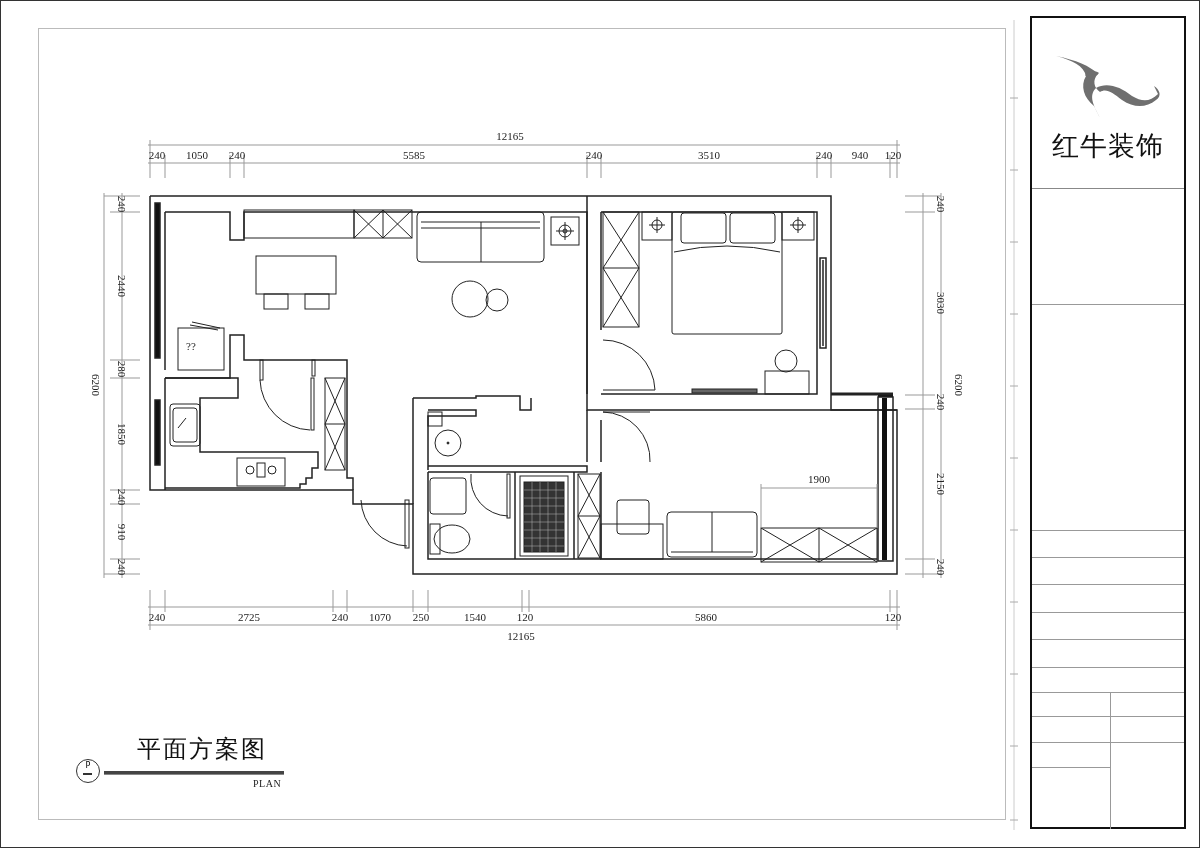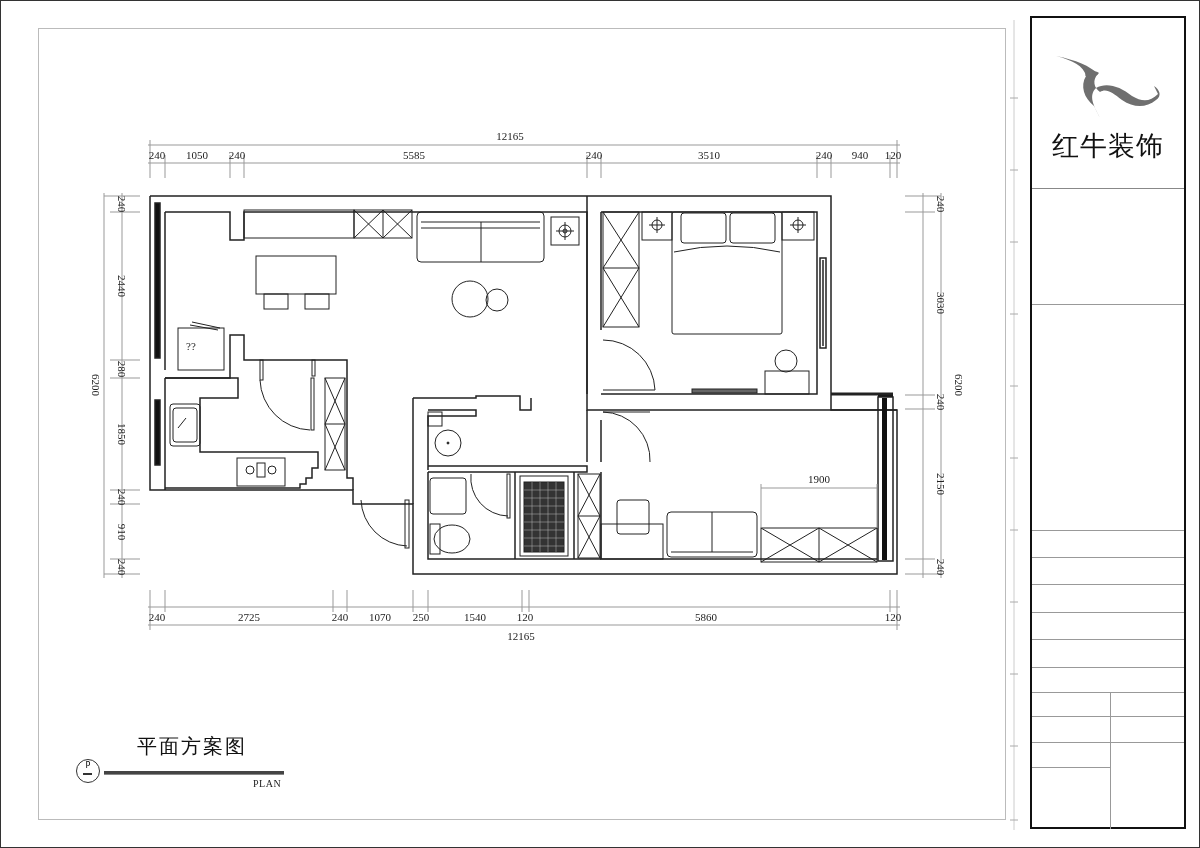--- a/index.html
+++ b/index.html
@@ -8,21 +8,21 @@
   .sheet{position:absolute;left:38px;top:28px;width:966px;height:790px;border:1.5px solid #bbb;}
   .tick-col{position:absolute;left:1008px;top:20px;width:14px;height:810px;}
   .titleblock{position:absolute;left:1030px;top:16px;width:156px;height:813px;border:2px solid #111;box-sizing:border-box;}
   .tb-logo{position:absolute;left:0;top:0;width:100%;height:170px;border-bottom:1px solid #888;}
   .tb-logo svg{position:absolute;left:18px;top:18px;}
   .tb-name{position:absolute;left:0;top:110px;width:100%;text-align:center;font-family:"DejaVu Sans",sans-serif;font-size:27px;letter-spacing:1px;color:#111;}
   .tb-row{position:absolute;left:0;width:100%;border-bottom:1px solid #999;}
   .tb-vsplit{position:absolute;border-left:1px solid #999;}
   svg text{font-family:"Liberation Serif","DejaVu Serif",serif;}
   .plan{position:absolute;left:0;top:0;}
-  .title-cn{position:absolute;left:137px;top:733px;font-family:"DejaVu Sans",sans-serif;font-size:20px;letter-spacing:2px;color:#111;}
+  .title-cn{position:absolute;left:137px;top:733px;font-family:"DejaVu Sans",sans-serif;font-size:24px;letter-spacing:2px;color:#111;}
   .title-en{position:absolute;left:246px;top:778px;font-size:10px;color:#222;letter-spacing:0.5px;margin-left:7px;}
   .title-bar{position:absolute;left:104px;top:771px;width:180px;height:3px;background:#444;border-bottom:1px solid #888;}
   .title-circle{position:absolute;left:76px;top:759px;width:24px;height:24px;border:1.5px solid #333;border-radius:50%;box-sizing:border-box;}
   .title-circle span{position:absolute;left:0;top:1px;width:100%;text-align:center;font-family:"DejaVu Sans",sans-serif;font-size:8px;}
   .title-circle i{position:absolute;left:6px;top:13px;width:9px;height:1.5px;background:#333;}
 </style>
 </head>
 <body>
 
 <div class="outer"></div>

